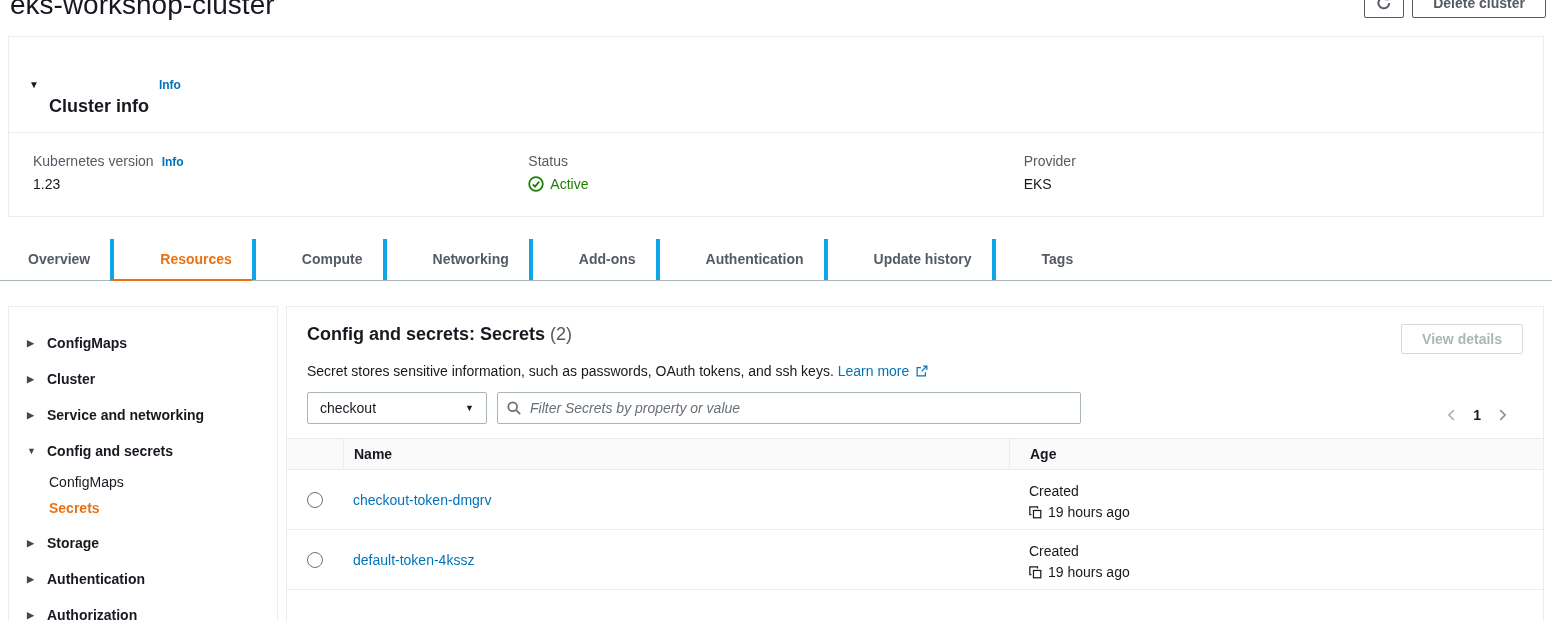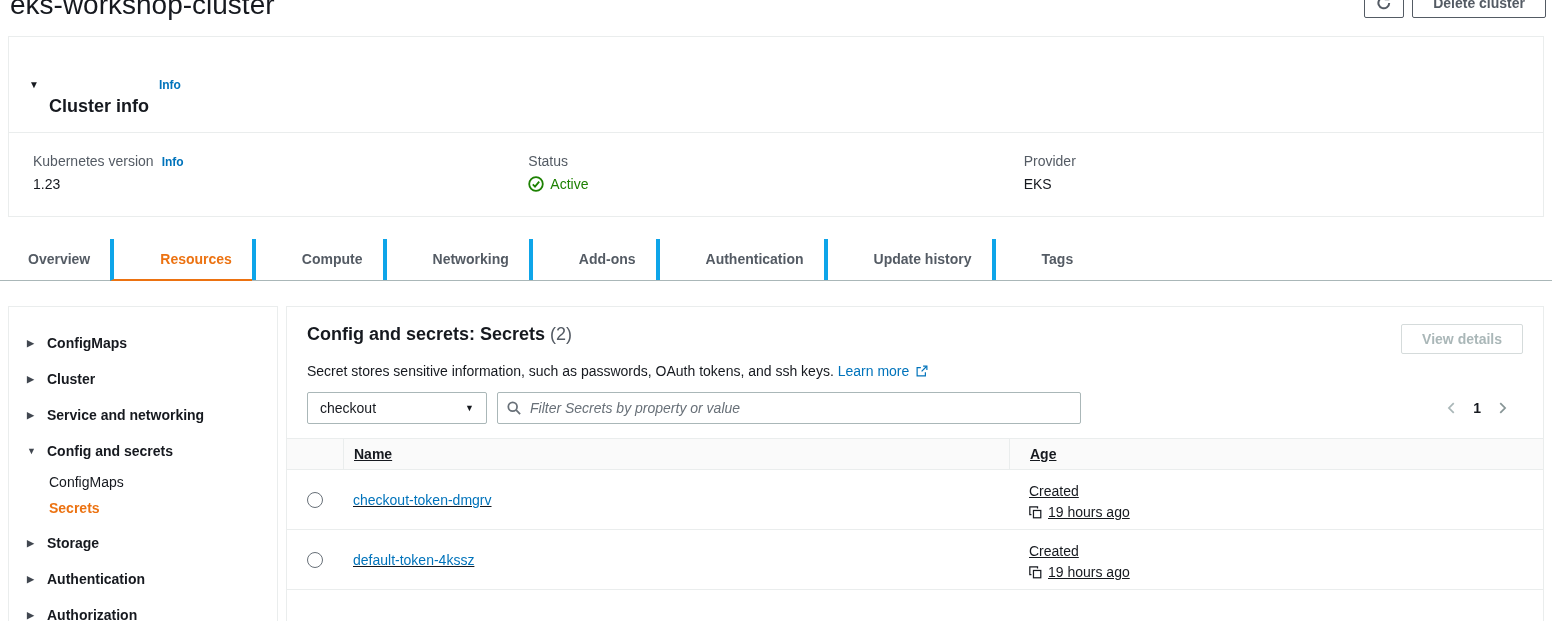--- a/index.html
+++ b/index.html
@@ -143,21 +143,21 @@
     align-items: flex-start;
     padding: 17px 20px 0;
   }
   .main-header h2 { font-size: 18px; font-weight: bold; }
   .count { color: #545b64; font-weight: normal; }
   .btn.disabled { color: #aab7b8; border-color: #d5dbdb; cursor: default; }
   .desc { padding: 9px 20px 0; font-size: 14px; color: #16191f; }
   .learn-more { color: #0073bb; text-decoration: none; cursor: pointer; white-space: nowrap; }
   .learn-more svg { vertical-align: -1px; margin-left: 3px; }
 
-  .filter-row { display: flex; gap: 10px; padding: 13px 20px 14px; align-items: center; }
+  .filter-row { display: flex; gap: 10px; padding: 13px 20px 14px; align-items: flex-end; }
   .select {
     width: 180px;
     height: 32px;
     border: 1px solid #aab7b8;
     border-radius: 2px;
     background: #fff;
     display: flex;
     align-items: center;
     justify-content: space-between;
     padding: 0 12px;
@@ -183,21 +183,20 @@
   .page-btn.prev { color: #aab7b8; }
   .page-btn.next { color: #879596; }
   .page-num { font-weight: bold; color: #16191f; padding: 0 2px; cursor: pointer; }
 
   
   .table { width: 100%; }
   .t-head, .t-row {
     display: grid;
     grid-template-columns: 56px 1fr 534px;
     align-items: center;
-    text-decoration: underline;
   }
   .t-head {
     background: #fafafa;
     border-top: 1px solid #eaeded;
     border-bottom: 1px solid #eaeded;
     height: 32px;
     font-weight: bold;
     color: #16191f;
   }
   .t-head .name-col, .t-head .age-col { border-left: 1px solid #eaeded; height: 100%; display: flex; align-items: center; }

